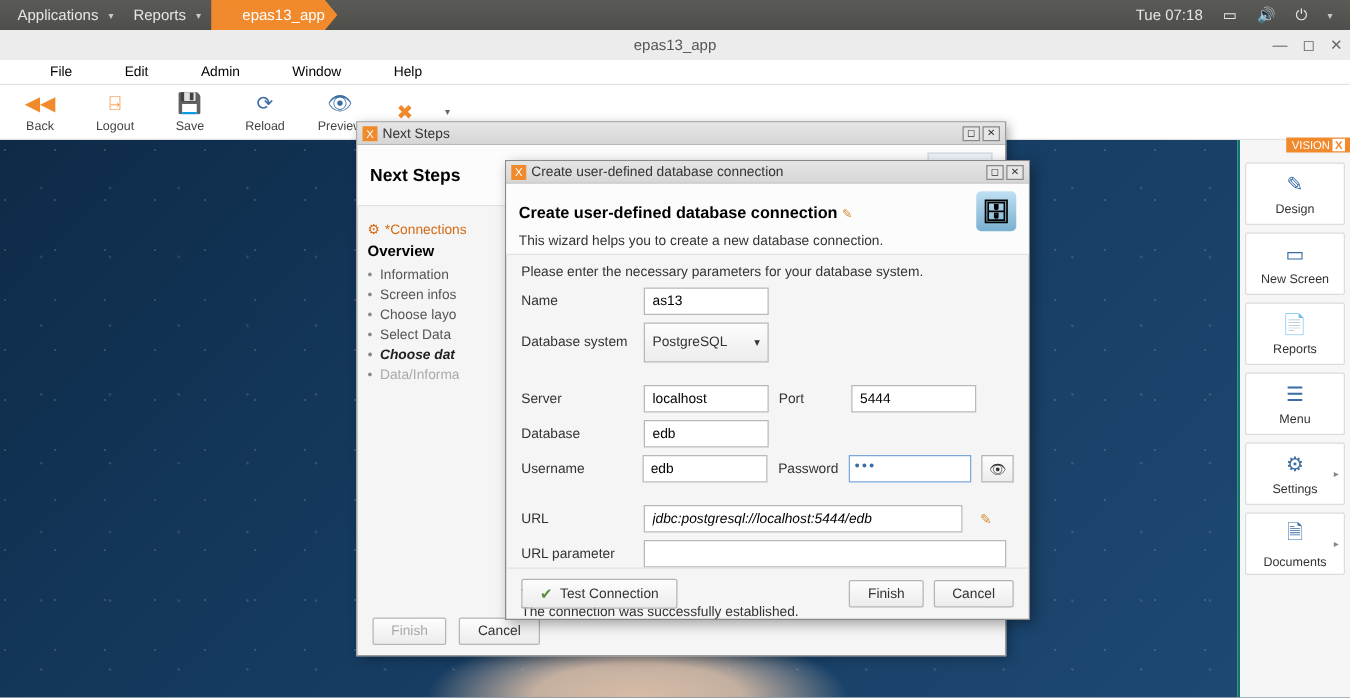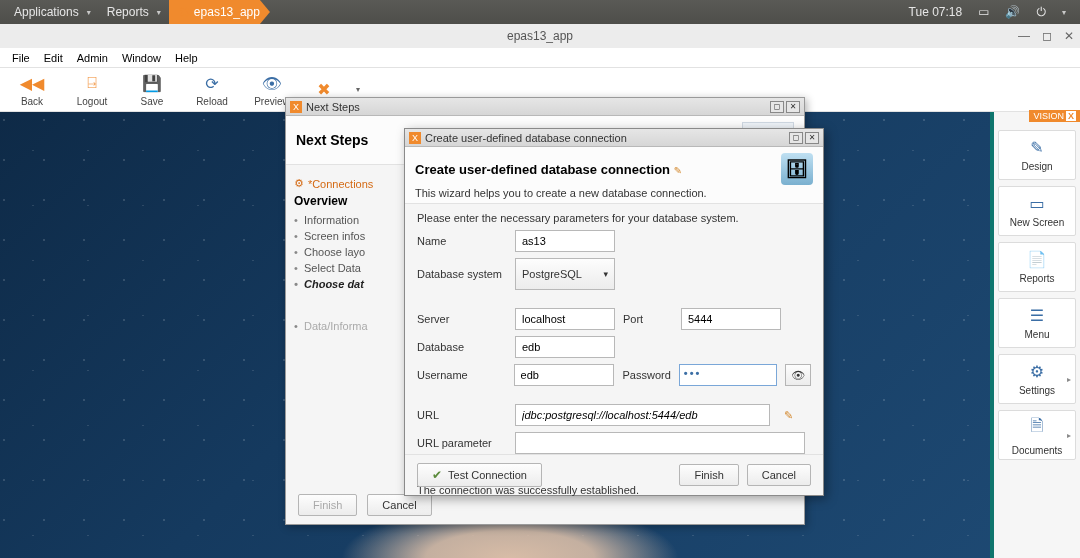--- a/index.html
+++ b/index.html
@@ -11,35 +11,35 @@
 .gnome-bar .sep { flex: 1; }
 .gnome-bar .tri { font-size:8px; opacity:.8;}
 .tab-active { background:#f08a2d; color:#fff; padding:2px 10px; display:flex; align-items:center; height:24px; clip-path: polygon(0 0, calc(100% - 10px) 0, 100% 50%, calc(100% - 10px) 100%, 0 100%);}
 .icon-x { color:#f08a2d; font-weight:bold; font-size:14px;}
 
 
 .app-window { position:absolute; top:24px; left:0; right:0; bottom:0; background:#fff; display:flex; flex-direction:column; }
 .app-titlebar { height:24px; background:#ececec; display:flex; align-items:center; justify-content:center; color:#555; position:relative; font-size:12px;}
 .app-titlebar .ctrls { position:absolute; right:6px; display:flex; gap:12px; color:#666;}
 .app-menubar { height:20px; background:#fff; display:flex; align-items:center; padding:0 6px; gap:2px; font-size:11px; border-bottom:1px solid #e2e2e2;}
-.app-menubar span { padding:2px 6px;}
+.app-menubar span { padding:2px 6px;margin-left:28px;}
 .app-toolbar { height:44px; background:#fff; display:flex; align-items:center; padding:4px 12px; gap:20px; border-bottom:1px solid #e2e2e2;}
 .tb { display:flex; flex-direction:column; align-items:center; gap:2px; font-size:10px; color:#444; width:40px;}
 .tb .ic { width:22px; height:22px; display:flex; align-items:center; justify-content:center; font-size:16px;}
 .c-orange{color:#f08a2d;} .c-blue{color:#3b6ea5;}
 
 
 .workspace { position:absolute; top:112px; left:0; right:0; bottom:0; overflow:hidden; background:
   radial-gradient(circle at 10% 20%, rgba(255,255,255,.15) 1px, transparent 1px) 0 0/40px 40px,
   radial-gradient(circle at 60% 70%, rgba(255,255,255,.12) 1px, transparent 1px) 0 0/55px 55px,
   linear-gradient(135deg,#0e2a47 0%, #153a5f 40%, #1e4a74 100%);
 }
 
 
-.dock { position:absolute; top:112px; right:0; width:90px; bottom:0; background:#f6f6f6; border-left:4px solid #0f766e; display:flex; flex-direction:column; align-items:stretch; padding:4px 4px; gap:6px;}
+.dock { position:absolute; top:112px; right:0; width:90px; bottom:0; background:#f6f6f6; border-left:2px solid #0f766e; display:flex; flex-direction:column; align-items:stretch; padding:4px 4px; gap:6px;}
 .dock-tag { position:absolute; top:-2px; right:0; background:#f08a2d; color:#fff; font-size:9px; padding:1px 4px; display:flex; align-items:center;}
 .dock-btn { background:#fff; border:1px solid #dcdcdc; border-radius:2px; height:50px; display:flex; flex-direction:column; align-items:center; justify-content:center; gap:4px; font-size:10px; color:#333; position:relative;}
 .dock-btn .di { font-size:16px; color:#3b6ea5;}
 .dock-btn.has-arrow::after { content:"▸"; position:absolute; right:4px; top:50%; transform:translateY(-50%); font-size:8px; color:#888;}
 
 
 .wiz1 { position:absolute; top:97px; left:285px; width:520px; height:428px; background:#f5f5f5; border:1px solid #9a9a9a; box-shadow:2px 2px 8px rgba(0,0,0,.3);}
 .dlg-title { height:18px; background:linear-gradient(#e6e6e6,#d6d6d6); display:flex; align-items:center; padding:0 4px; font-size:11px; color:#333; border-bottom:1px solid #b8b8b8;}
 .dlg-title .sq { width:12px; height:12px; background:#f08a2d; color:#fff; font-size:9px; display:flex; align-items:center; justify-content:center; margin-right:4px;}
 .dlg-title .dctrls { margin-left:auto; display:flex; gap:2px;}
@@ -47,21 +47,21 @@
 .wiz1-head { padding:6px 10px; font-size:14px; font-weight:bold; background:#fcfcfc; display:flex; align-items:center; justify-content:space-between; border-bottom:1px solid #e2e2e2;}
 .wiz1-head .wimg { width:52px; height:36px; background:#eef3f8; border:1px solid #cfd8e2; display:flex; align-items:center; justify-content:center; font-size:18px;}
 .wiz1-body { display:flex; height:calc(100% - 90px);}
 .wiz1-side { width:130px; padding:8px 8px; font-size:11px; }
 .wiz1-side h4 { font-size:12px; margin-bottom:4px;}
 .wiz1-side .acc { color:#d46a14; font-size:11px; margin:4px 0; display:flex; align-items:center; gap:4px;}
 .wiz1-side ul { list-style:none; margin-top:4px;}
 .wiz1-side li { padding:2px 0 2px 10px; color:#555; position:relative;}
 .wiz1-side li::before { content:"•"; position:absolute; left:0; color:#888;}
 .wiz1-side li.sel { font-weight:bold; color:#222;font-style:italic;}
-.wiz1-side li.dis { color:#aaa;margin-top:26px;}
+.wiz1-side li.dis { color:#aaa;}
 .wiz1-foot { position:absolute; bottom:8px; left:0; right:0; padding:0 12px; display:flex; justify-content:space-between;}
 .btn { background:linear-gradient(#fdfdfd,#ececec); border:1px solid #b5b5b5; border-radius:2px; padding:4px 14px; font-size:11px; color:#333;}
 .btn.dis { color:#a9a9a9;}
 
 
 .wiz2 { position:absolute; top:128px; left:404px; width:420px; height:368px; background:#f5f5f5; border:1px solid #8a8a8a; box-shadow:3px 3px 10px rgba(0,0,0,.35);}
 .wiz2-head { padding:6px 10px 4px; background:#fcfcfc; border-bottom:1px solid #e2e2e2;}
 .wiz2-head .t { font-size:13px; font-weight:bold; display:flex; align-items:center; justify-content:space-between;}
 .wiz2-head .pen { color:#d48b33; font-size:10px;}
 .wiz2-head .sub { font-size:11px; color:#333; margin-top:2px;}

